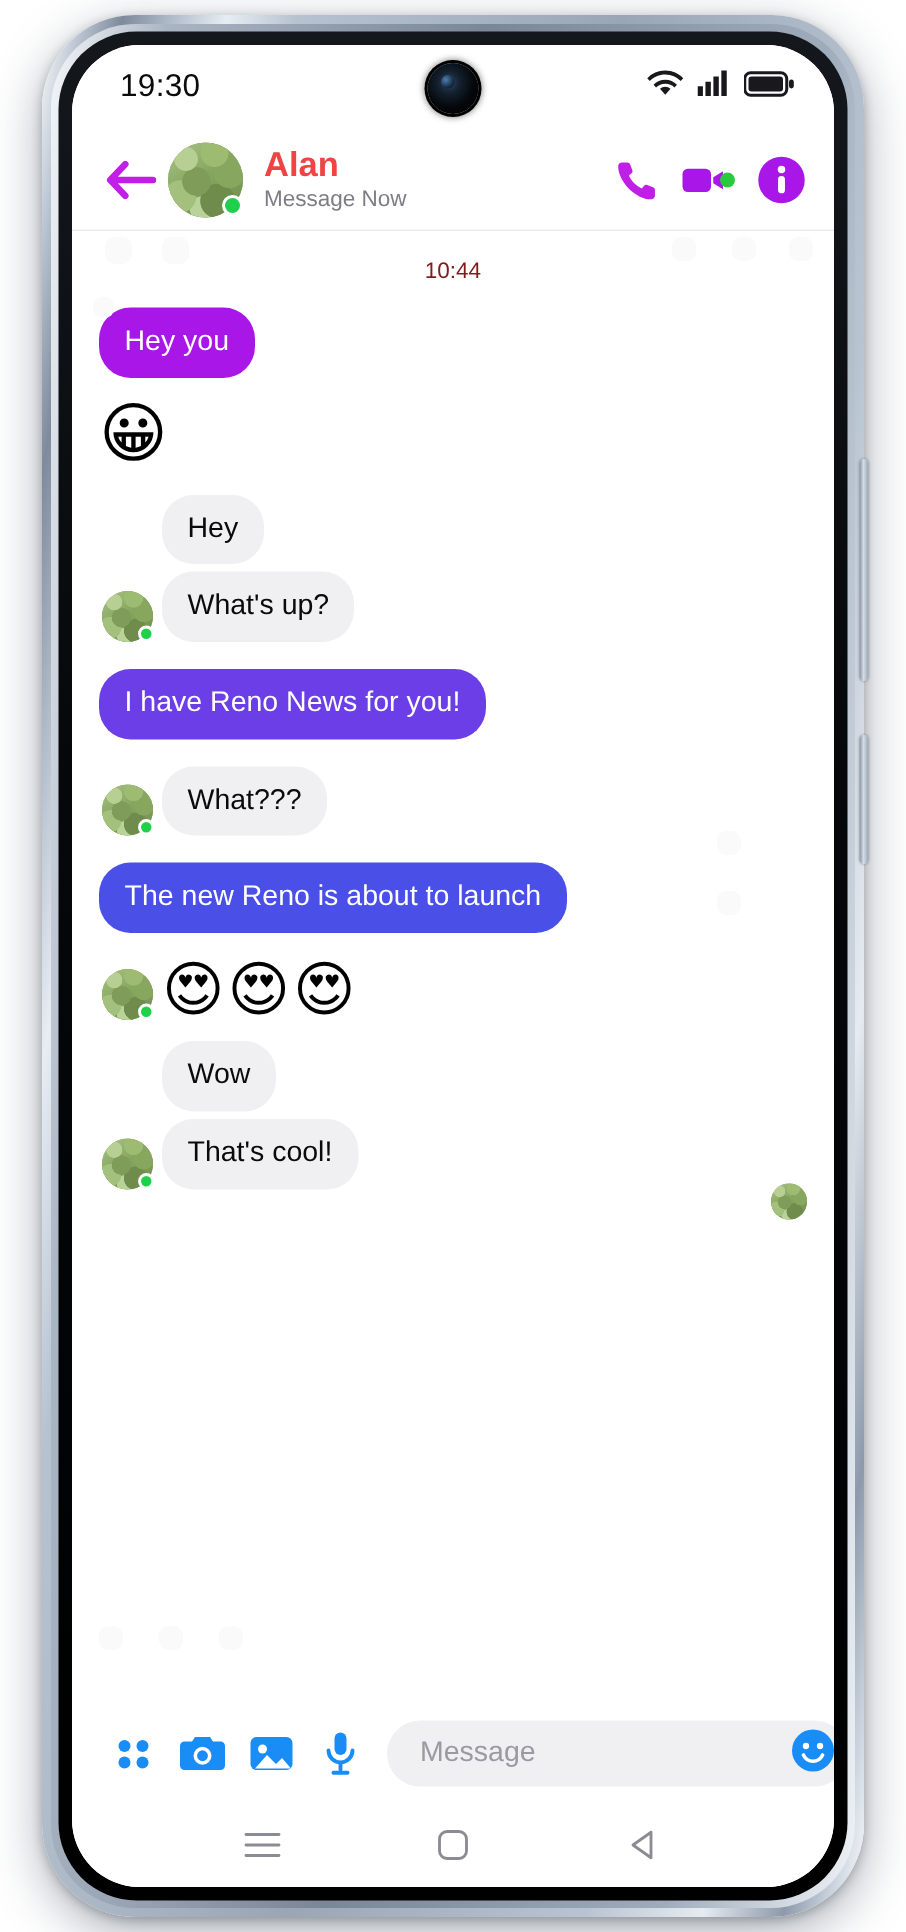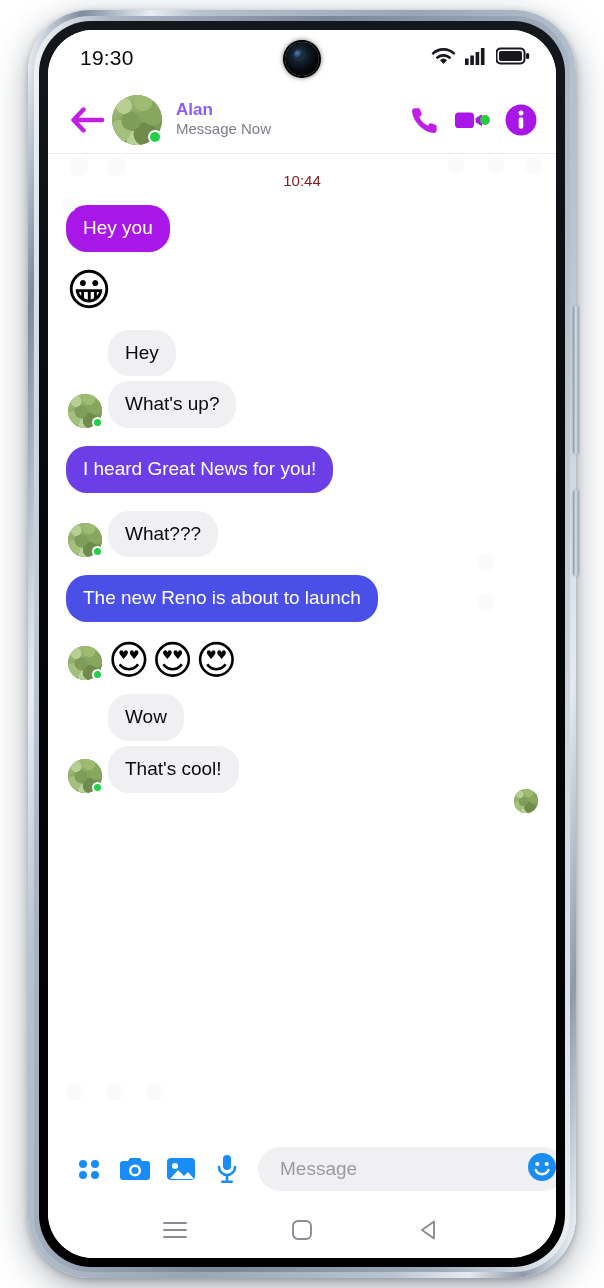--- a/index.html
+++ b/index.html
@@ -72,21 +72,21 @@
       radial-gradient(circle at 82% 40%,#87a75e 0 20%,transparent 21%),
       radial-gradient(circle at 38% 52%,#7f9d58 0 23%,transparent 24%),
       radial-gradient(circle at 16% 72%,#a3c07c 0 19%,transparent 20%),
       radial-gradient(circle at 66% 78%,#6f8c4c 0 22%,transparent 23%),
       radial-gradient(circle at 45% 88%,#b9d29a 0 15%,transparent 16%),
       linear-gradient(145deg,#a9c487 0%,#87a760 45%,#6d8a4c 100%);}
   .online{position:absolute;right:0px;bottom:1px;width:14px;height:14px;
     border-radius:50%;background:#21d04a;border:2px solid #fff;box-sizing:border-box;}
   .online.sm{width:11px;height:11px;right:-1px;bottom:0;}
   .head-txt{margin-left:14px;flex:1 1 auto;min-width:0;}
-  .head-name{font-size:17px;font-weight:bold;color:#8b5cf6;line-height:1.12;}
+  .head-name{font-size:23px;font-weight:bold;color:#ef4444;line-height:1.12;}
   .head-sub{font-size:15px;color:#7d7d85;line-height:1.25;margin-top:1px;}
   .head-icons{display:flex;align-items:center;gap:14px;flex:0 0 auto;}
   .hi{display:flex;align-items:center;justify-content:center;}
   .vid-dot{width:10px;height:10px;border-radius:50%;background:#29c940;margin-left:-6px;}
 
   
   .chat{flex:1 1 auto;position:relative;overflow:hidden;background:#fff;
     padding:14px 18px 4px 18px;box-sizing:border-box;}
   .wm{position:absolute;border-radius:6px;background:#fafafb;}
   .ts{text-align:center;font-size:15px;color:#7f1d1d;margin:4px 0 16px 0;}
@@ -233,21 +233,21 @@
                   <div class="avatar sm">
                       <div class="leaf"></div>
                     </div>
                   <span class="online sm"></span>
                 </div>
               </div>
               <div class="bubble in">What's up?</div>
             </div>
 
             <div class="row out" style="margin-bottom:18px;">
-              <div class="bubble out" style="background: rgb(107, 62, 232);">I heard Great News for you!</div>
+              <div class="bubble out" style="background: rgb(107, 62, 232);">I have Reno News for you!</div>
             </div>
 
             <div class="row" style="margin-bottom:18px;">
               <div class="gutter">
                 <div class="avatar-wrap" style="width:34px;height:34px;">
                   <div class="avatar sm">
                       <div class="leaf"></div>
                     </div>
                   <span class="online sm"></span>
                 </div>

